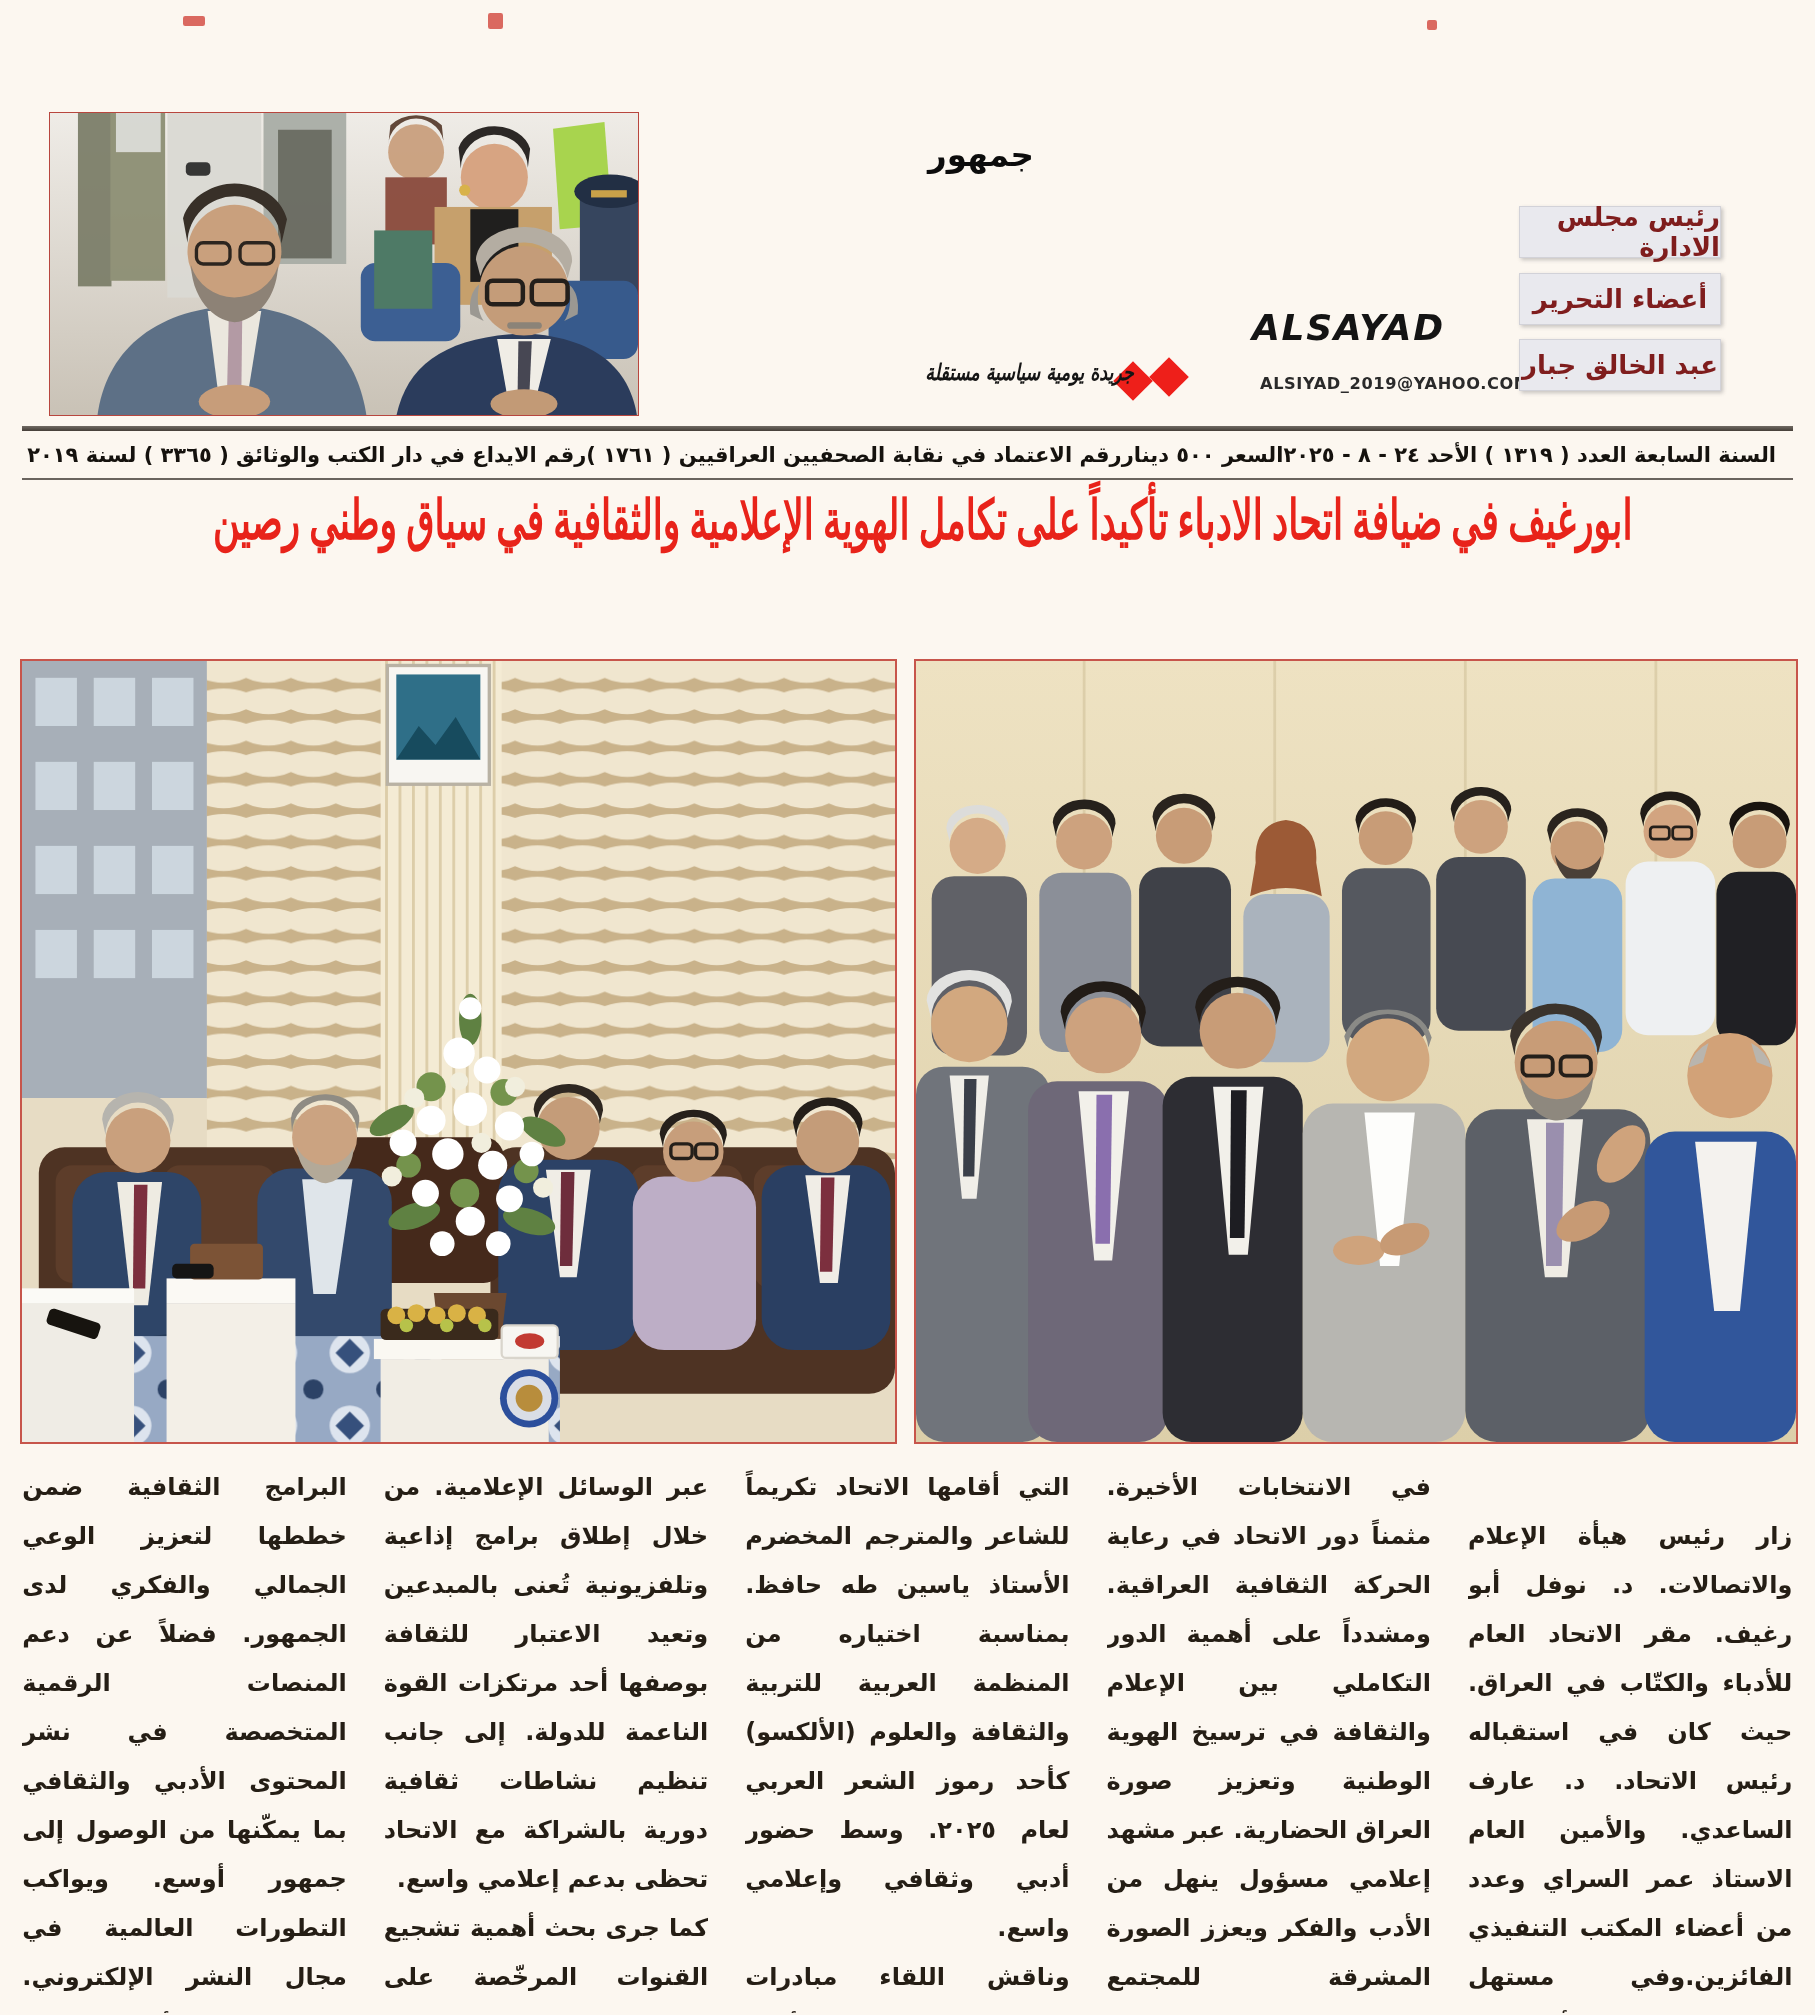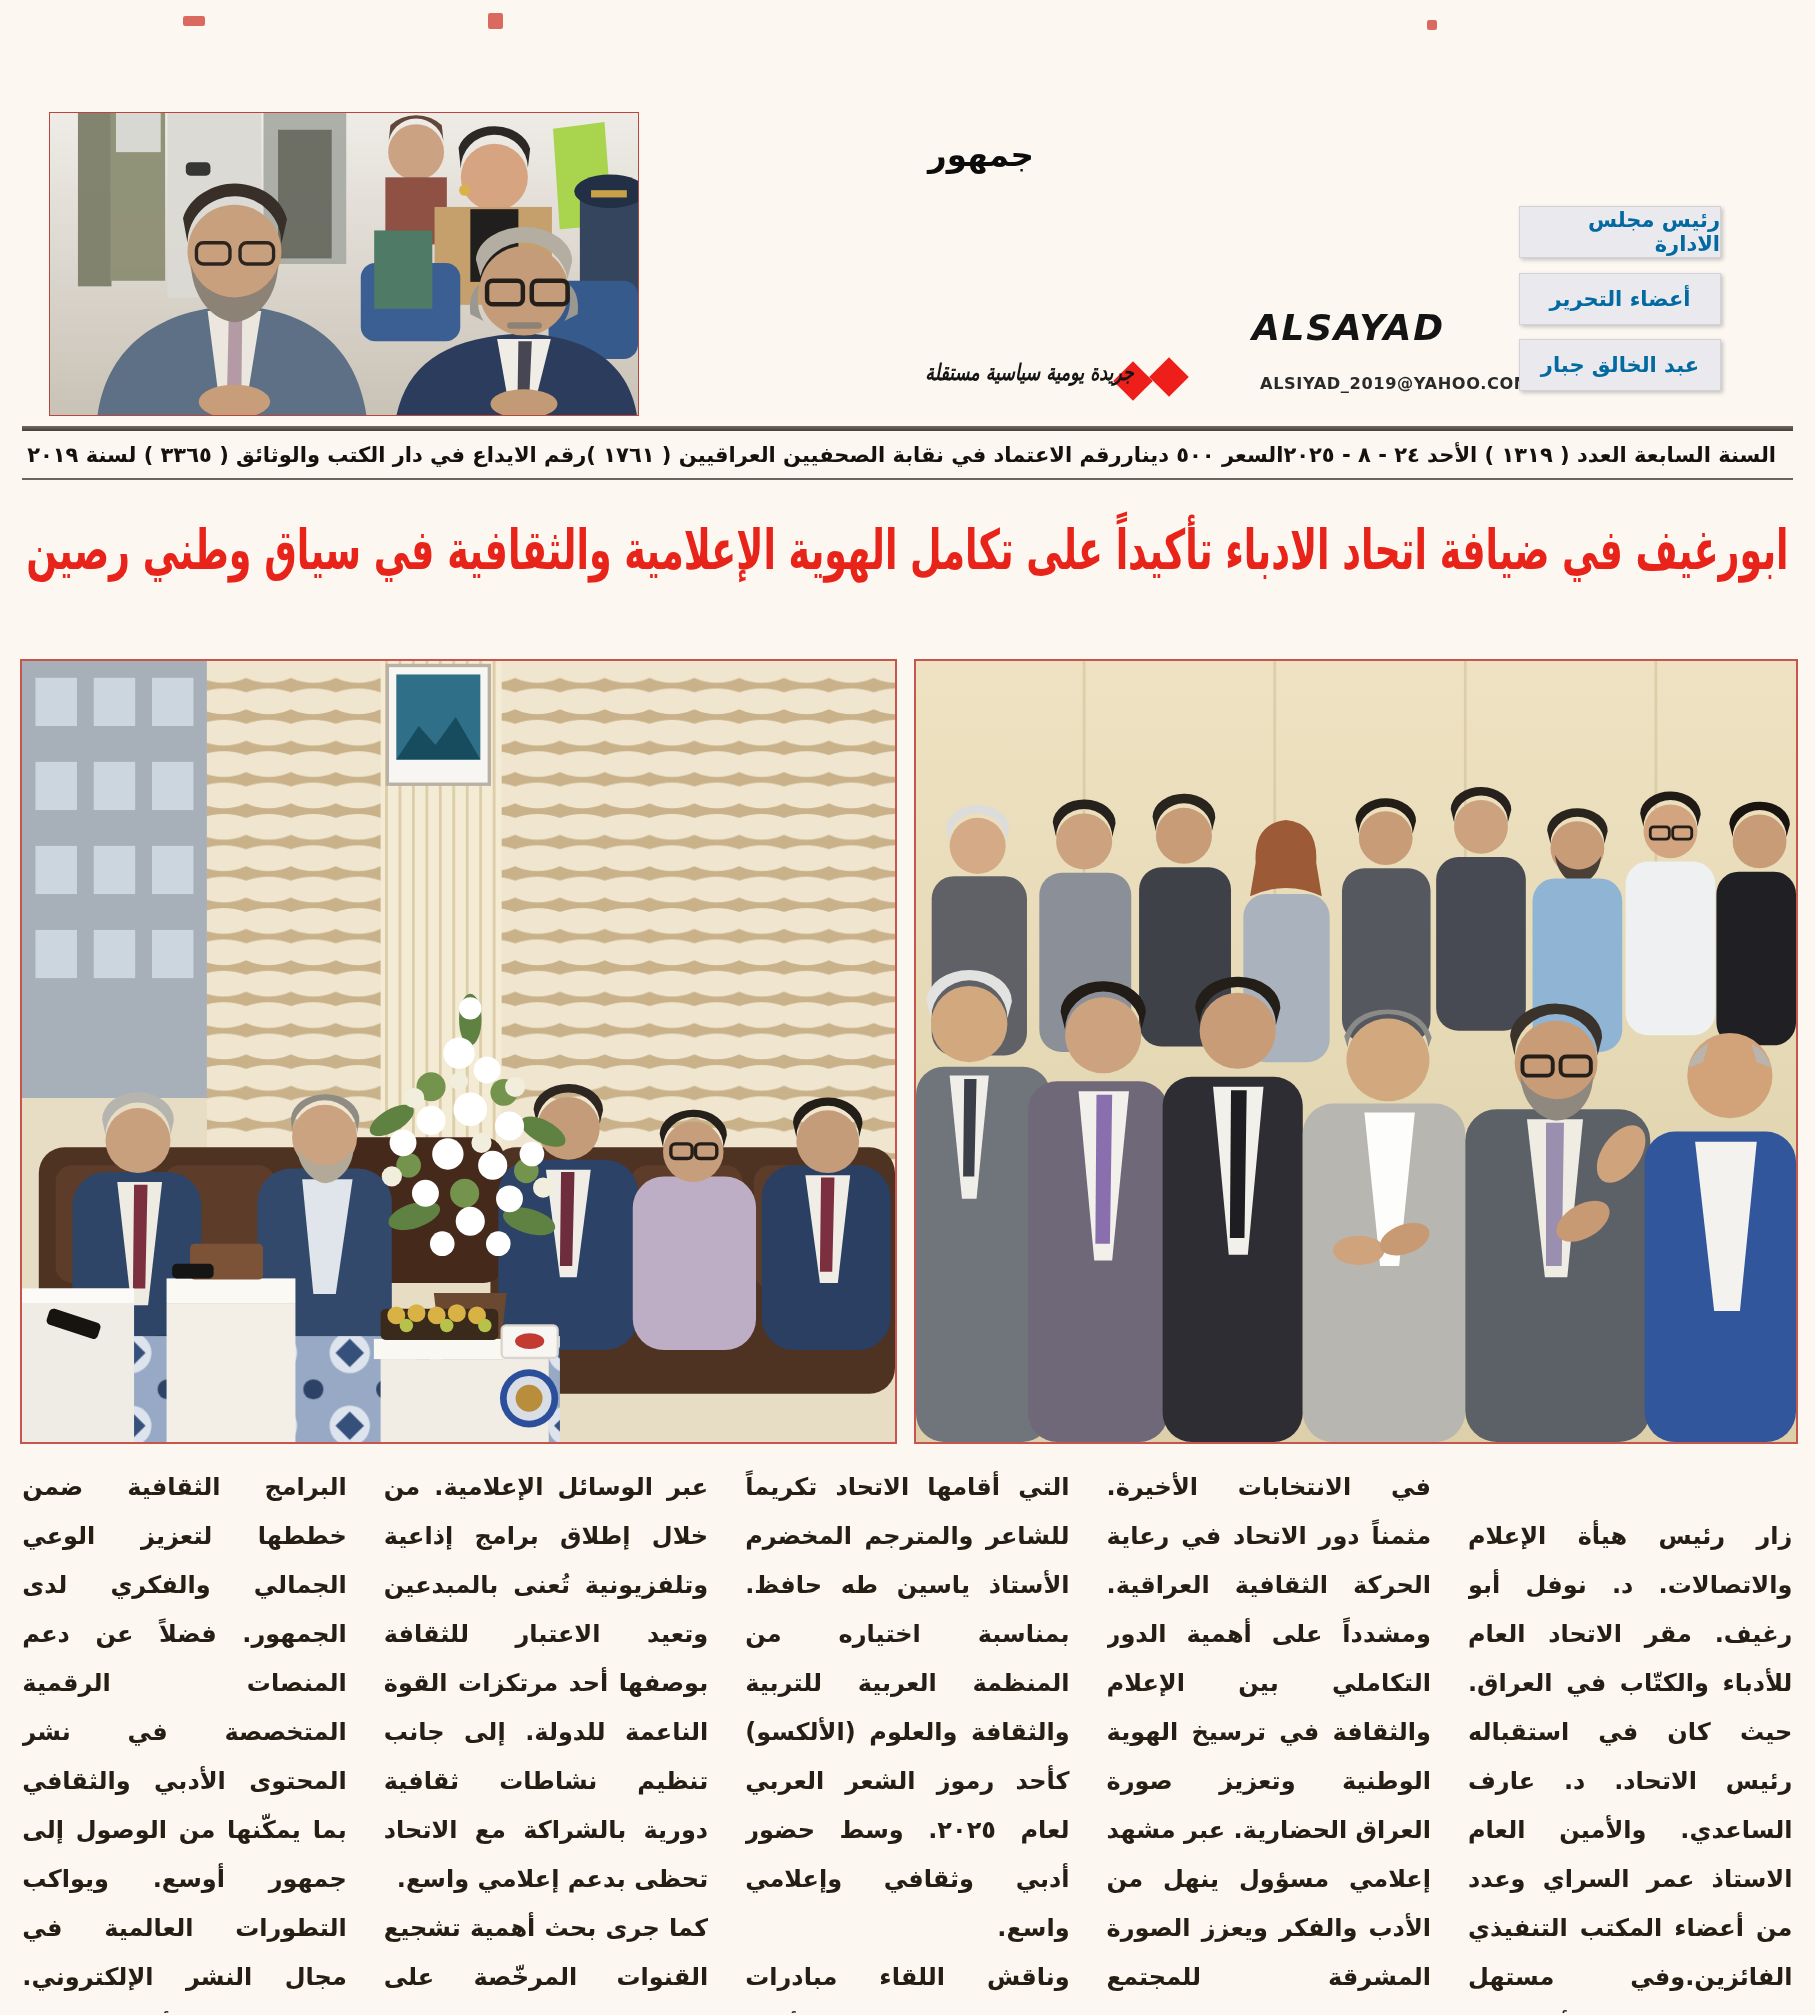--- a/index.html
+++ b/index.html
@@ -18,34 +18,34 @@
   .logo-diamond{position:absolute;width:28px;height:28px;background:#ee1f1a;transform:rotate(45deg);}
   .logo-latin{position:absolute;left:1252px;top:307px;font-size:36px;font-weight:900;
               font-style:italic;color:#141414;letter-spacing:1.7px;}
   .logo-email{position:absolute;left:1260px;top:374px;font-size:16.2px;font-weight:700;
               color:#2a2a2a;letter-spacing:0.6px;}
   .tagline-wrap{position:absolute;left:896px;top:359px;width:246px;text-align:center;font-style:italic;}
   .tagline{display:inline-block;white-space:nowrap;font-size:22.4px;font-weight:700;color:#151515;direction:rtl;}
   .officers{position:absolute;left:1519px;top:206px;width:202px;}
   .officer-box{height:50px;margin-bottom:14.6px;background:#e9e9ee;border:1.1px solid #d2d2d8;
                box-shadow:1.7px 2.2px 3.9px rgba(60,60,70,.28);display:flex;align-items:center;
-               justify-content:center;font-size:21px;font-weight:800;color:#0369a1;direction:rtl;}
+               justify-content:center;font-size:26px;font-weight:800;color:#7f1d1d;direction:rtl;}
 
   
   .rule-top{position:absolute;left:22.4px;top:426px;width:1771px;height:4.5px;
             background:linear-gradient(#716b64,#453e38);}
   .info-row{position:absolute;left:39px;top:437px;width:1737px;height:35px;display:flex;
             direction:rtl;justify-content:space-between;align-items:center;
             font-size:21px;font-weight:800;color:#15120e;}
   .info-row span{white-space:nowrap;}
   .rule-bottom{position:absolute;left:22.4px;top:478px;width:1771px;height:2.2px;background:#6a645e;}
 
   
-  .headline-wrap{position:absolute;left:28px;top:488px;width:1759px;height:123px;
-                 display:flex;align-items:center;justify-content:center;}
+  .headline-wrap{position:absolute;left:43px;top:488px;width:1759px;height:123px;
+                 display:flex;justify-content:center;font-family:Liberation Serif, serif;}
   .headline{display:inline-block;white-space:nowrap;font-size:55px;font-weight:900;
             color:#e8231a;direction:rtl;}
 
   
   .photo{position:absolute;top:659px;height:785px;border:2.2px solid #c7554b;
          box-sizing:border-box;background:#cabfae;}
   .photo-left{left:20px;width:877px;}
   .photo-right{left:914px;width:884px;}
 
   

